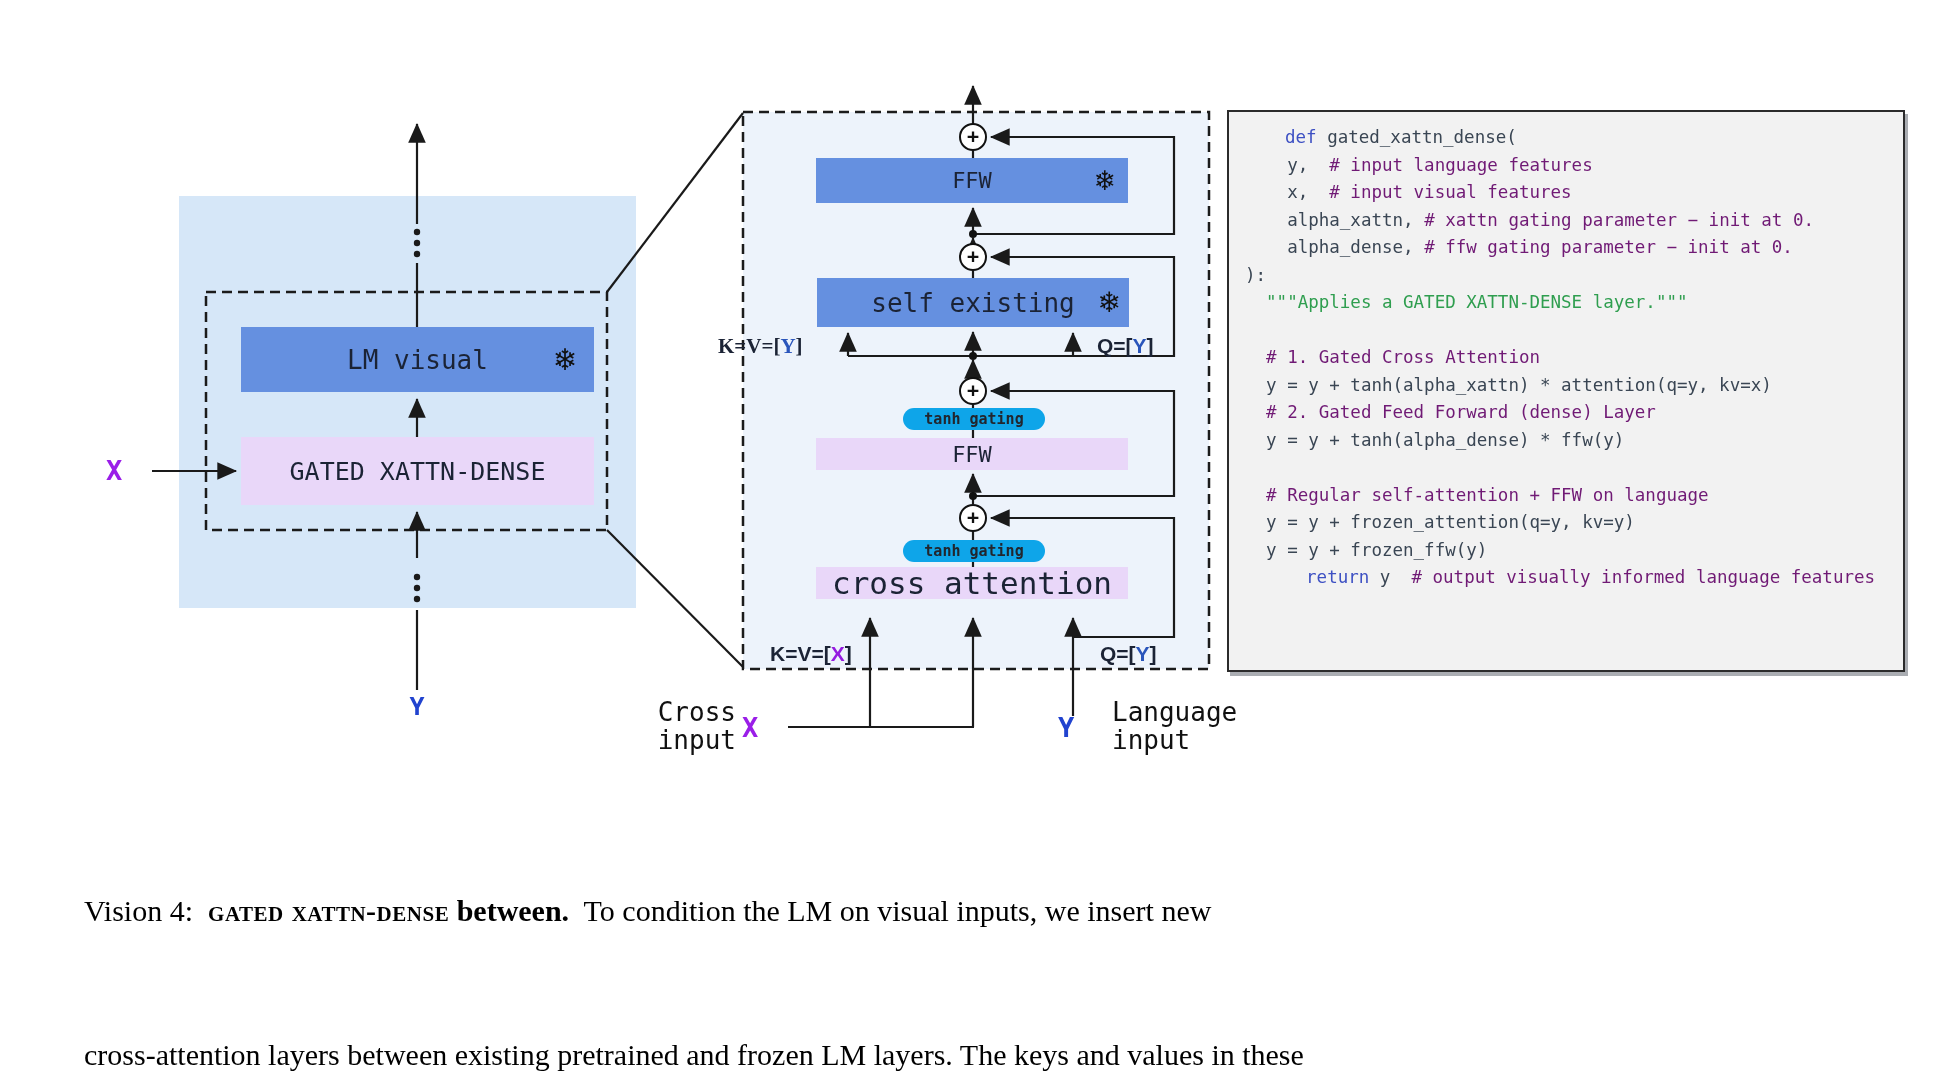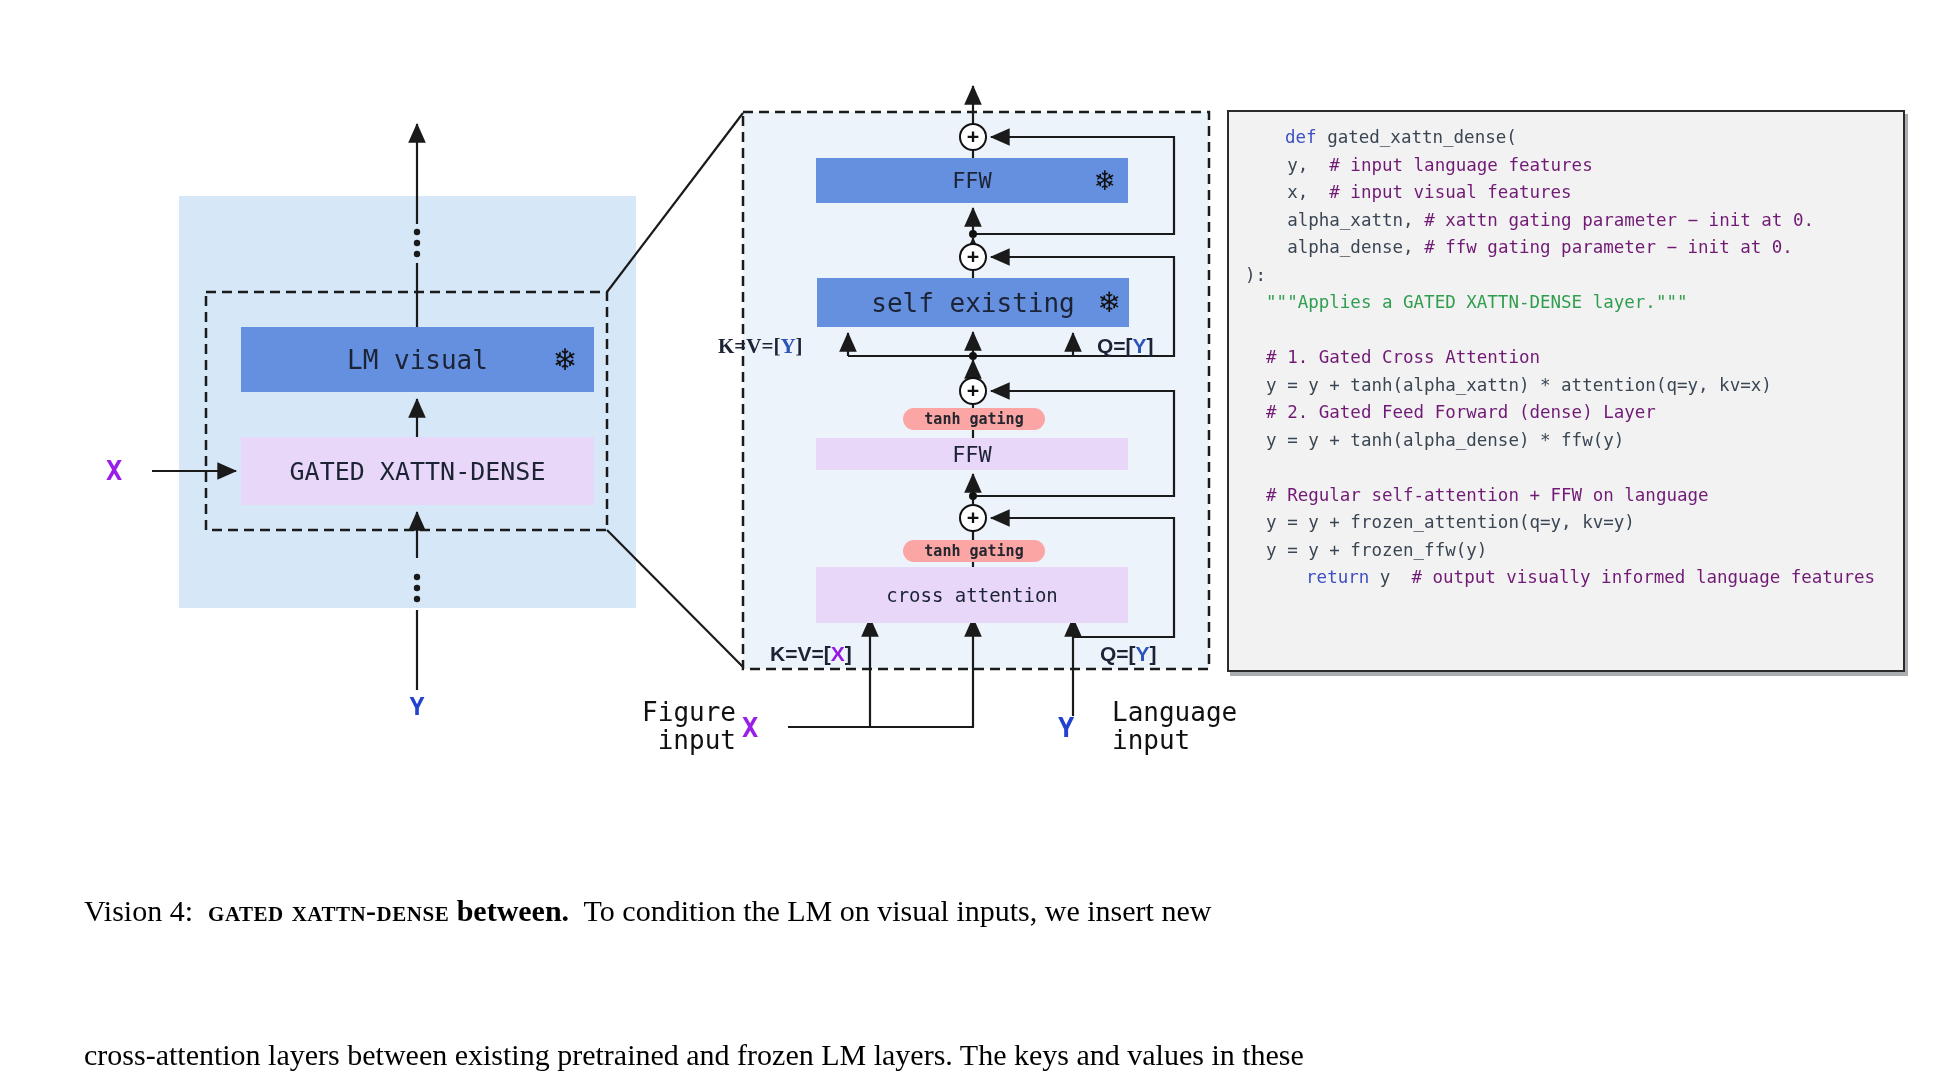--- a/index.html
+++ b/index.html
@@ -16,21 +16,21 @@
   .cl{height:27.5px;}
   .cl .k{color:#3d50c3;margin-left:40px;}
   .cl .c{color:#701a75;}
   .cl .s{color:#2f9e4f;}
   .cl .p{color:#3a4654;}
   svg.wires{position:absolute;left:0;top:0;z-index:2;pointer-events:none;}
   
   .bluebox{background:#6590e0;color:#1b2335;display:flex;align-items:center;justify-content:center;
            z-index:3;font-weight:500;}
   .purplebox{background:#e9d7f9;color:#1b2335;display:flex;align-items:center;justify-content:center;z-index:3;}
-  .pill{background:#fca5a5;color:#22262e;border-radius:12px;display:flex;align-items:center;
+  .pill{background:#0ea5e9;color:#22262e;border-radius:12px;display:flex;align-items:center;
         justify-content:center;font:600 15px "DejaVu Sans Mono",monospace;z-index:3;}
   .snow{position:absolute;font-family:"DejaVu Sans",sans-serif;color:#111;}
   .plus-circle{width:28px;height:28px;border:2.5px solid #111;border-radius:50%;background:#fff;
                box-sizing:border-box;display:flex;align-items:center;justify-content:center;
                font:700 20px "DejaVu Sans Mono",monospace;color:#111;z-index:3;padding-bottom:2px;}
   .iolabel{font:700 21px "Liberation Sans",sans-serif;color:#1b2335;z-index:3;white-space:pre;}
   .iolabel .vy{color:#2a55bb;}
   .iolabel .vx{color:#951be0;}
   .varletter{font:700 27px "DejaVu Sans Mono",monospace;z-index:3;}
   .v-purple{color:#9a1ee8;}
@@ -131,21 +131,21 @@
   </div>
   <div class="abs pill" style="left:903px;top:408px;width:142px;height:22px;">
     <span>tanh gating</span>
   </div>
   <div class="abs purplebox" style="left:816px;top:438px;width:312px;height:32px;font-size:22px;">
     <span>FFW</span>
   </div>
   <div class="abs pill" style="left:903px;top:540px;width:142px;height:22px;">
     <span>tanh gating</span>
   </div>
-  <div class="abs purplebox" style="left:816px;top:567px;width:312px;height:56px;font-size:19px;">
+  <div class="abs purplebox" style="left:816px;top:567px;width:312px;height:32px;font-size:31px;">
     <span>cross attention</span>
   </div>
 
   <div class="abs plus-circle" style="left:959px;top:123px;">
     <span>+</span>
     </div>
   <div class="abs plus-circle" style="left:959px;top:243px;">
     <span>+</span>
     </div>
   <div class="abs plus-circle" style="left:959px;top:377px;">
@@ -154,21 +154,21 @@
   <div class="abs plus-circle" style="left:959px;top:504px;">
     <span>+</span>
     </div>
 
   <div class="abs iolabel" style="left:718px;top:334px;width:120px;text-align:left;font-family:Liberation Serif, serif;"><span>K=V=[</span><span class="vy">Y</span><span>]</span></div>
   <div class="abs iolabel" style="left:1097px;top:334px;"><span>Q=[</span><span class="vy">Y</span><span>]</span></div>
   <div class="abs iolabel" style="left:770px;top:642px;"><span>K=V=[</span><span class="vx">X</span><span>]</span></div>
   <div class="abs iolabel" style="left:1100px;top:642px;"><span>Q=[</span><span class="vy">Y</span><span>]</span></div>
 
   <div class="abs inputlabel" style="left:598px;top:698px;width:138px;text-align:right;">
-    <div>Figure</div>
+    <div>Cross</div>
     <div>input</div>
   </div>
   <div class="abs varletter v-purple" style="left:742px;top:712px;">X</div>
   <div class="abs inputlabel" style="left:1112px;top:698px;">
     <div>Language</div>
     <div>input</div>
   </div>
   <div class="abs varletter v-blue" style="left:1058px;top:712px;">Y</div>
 
   <div class="abs code-box">

